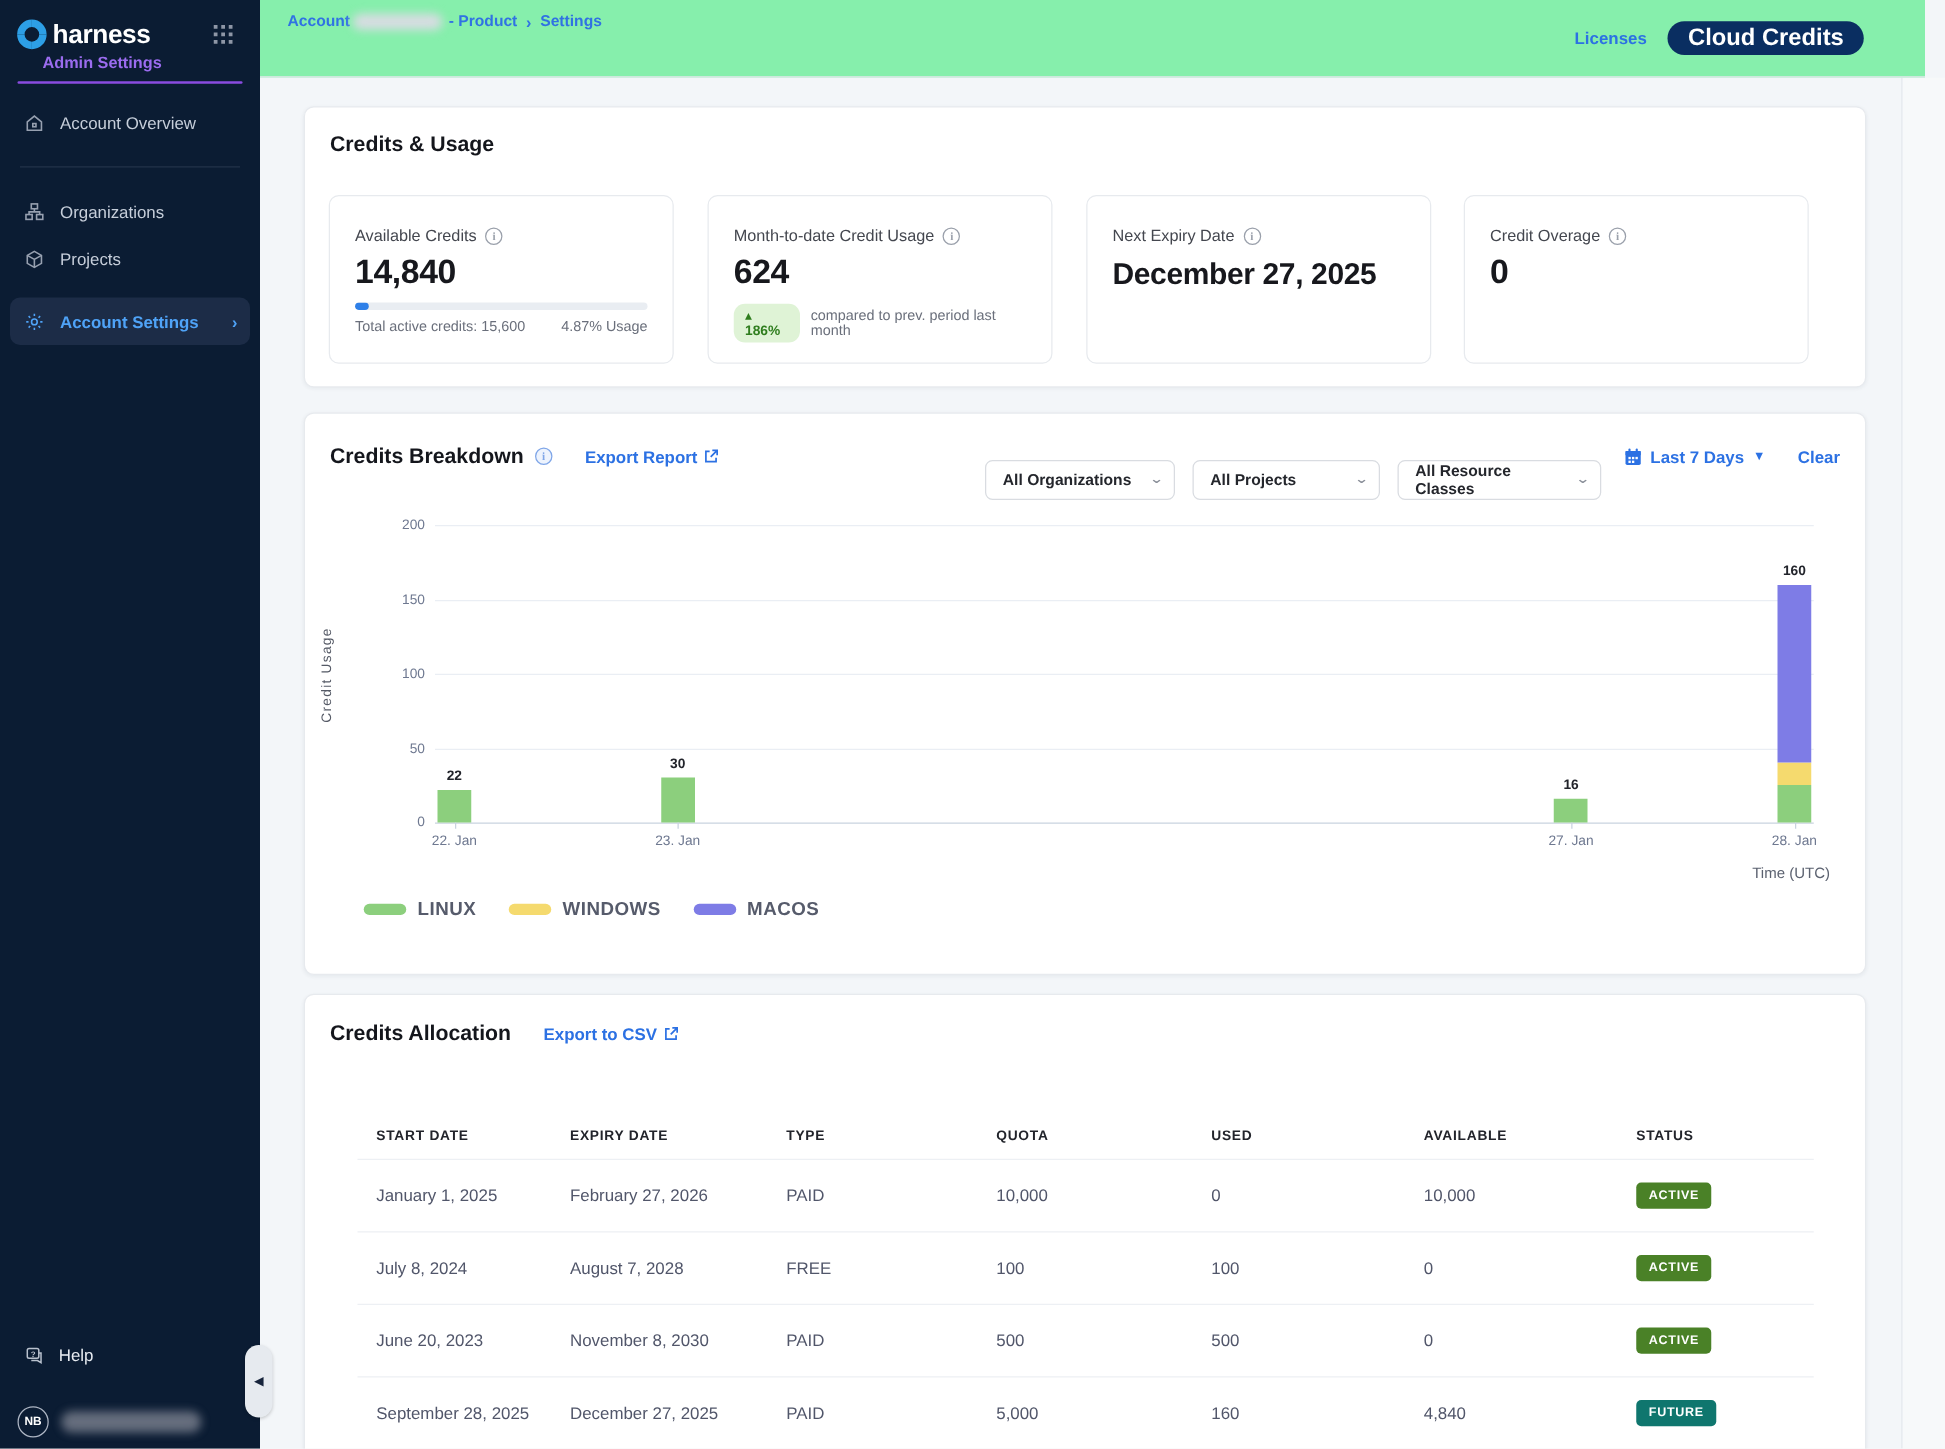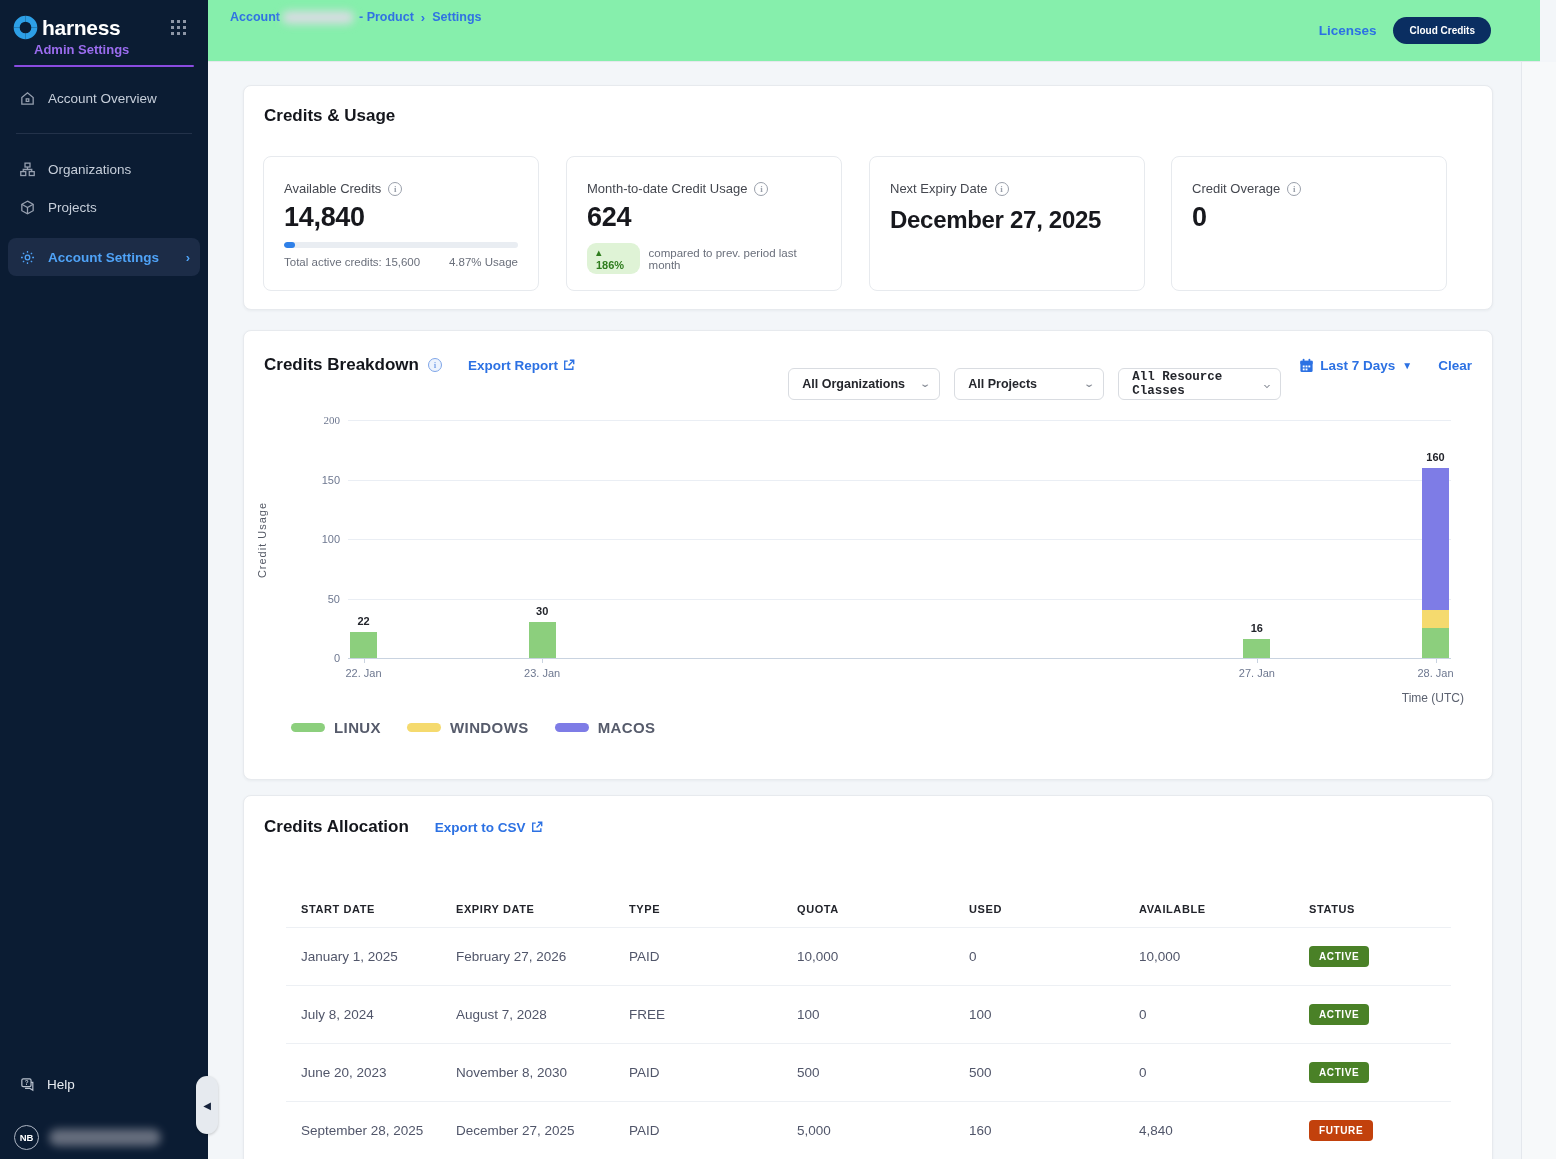--- a/index.html
+++ b/index.html
@@ -35,21 +35,21 @@
 
   
   .main { position:absolute; left:208px; top:0; right:0; bottom:0; }
   .topbar { position:absolute; left:0; top:0; right:16px; height:62px; background:#86efac; border-bottom:1px solid #E5E8ED; padding:8px 49px 0 22px; z-index:5; }
   .crumbs { display:flex; align-items:center; font-size:12.5px; font-weight:700; color:#3072E3; height:18px; }
   .crumbs .blob { display:inline-block; width:72px; height:13px; background:#D8DCE2; border-radius:7px; filter:blur(4px); margin:0 5px 0 2px; }
   .crumbs .sep { margin:0 7px; font-size:13px; }
   .page-title { font-size:19px; font-weight:700; color:#14161C; margin-top:4px; }
   .top-actions { position:absolute; right:49px; top:17px; display:flex; align-items:center; }
   .licenses-link { color:#2C71E3; font-size:13.5px; font-weight:700; margin-right:17px; cursor:pointer; }
-  .cc-pill { background:#0A2E61; color:#fff; font-size:10px; font-weight:700; border:none; border-radius:14px; height:27px; padding:0 16px; cursor:pointer; }
+  .cc-pill { background:#0A2E61; color:#fff; font-size:19px; font-weight:700; border:none; border-radius:14px; height:27px; padding:0 16px; cursor:pointer; }
 
   .content { position:absolute; top:62px; left:0; right:0; bottom:0; background:#F3F6F9; overflow:hidden; }
   .right-gutter { position:absolute; top:0; right:0; width:35px; height:100%; background:#F7F9FA; border-left:1px solid #E4E8ED; z-index:1; }
   .card { position:absolute; left:35px; width:1250px; background:#fff; border:1px solid #E7EAEE; border-radius:8px; box-shadow:0 1px 3px rgba(20,30,50,.05); }
   .section-title { font-size:17px; font-weight:700; color:#14161C; }
 
   
   #card-usage { top:23px; height:225px; }
   #card-usage .section-title { position:absolute; left:20px; top:20px; }
   .stat-card { position:absolute; top:70px; width:276px; height:135px; border:1px solid #E7EAEE; border-radius:8px; background:#fff; padding:24px 20px 0 20px; }
@@ -267,21 +267,21 @@
         </span>
         <div class="filters">
           <div class="select-box" style="width:152px;">
             <span>All Organizations</span>
             <span class="sel-chev">⌄</span>
           </div>
           <div class="select-box" style="width:150px;">
             <span>All Projects</span>
             <span class="sel-chev">⌄</span>
           </div>
-          <div class="select-box" style="width:163px;font-family:Liberation Mono, monospace;">
+          <div class="select-box" style="width:163px;">
             <span>All Resource Classes</span>
             <span class="sel-chev">⌄</span>
           </div>
           <div class="date-ctl">
             <svg viewBox="0 0 16 16" width="15" height="15" fill="#2C71E3">
               <rect x="1.5" y="3" width="13" height="12" rx="1.5"></rect>
                 <rect x="1.5" y="3" width="13" height="3.5"></rect>
               <rect x="4" y="0.8" width="1.8" height="3.4" rx="0.9"></rect>
                 <rect x="10.2" y="0.8" width="1.8" height="3.4" rx="0.9"></rect>
               <g fill="#fff">
@@ -298,21 +298,21 @@
           <span class="clear-link">Clear</span>
         </div>
       </div>
 
       <div class="y-axis-title">Credit Usage</div>
       <div id="ytick-layer">
           <div class="ytick" style="top: 321px;">0</div>
           <div class="ytick" style="top: 261.5px;">50</div>
           <div class="ytick" style="top: 202px;">100</div>
           <div class="ytick" style="top: 142.5px;">150</div>
-          <div class="ytick" style="top: 83px; font-family: Liberation Serif, serif;">200</div>
+          <div class="ytick" style="top: 83px;">200</div>
         </div>
       <div class="plot" id="chart-plot">
           <div class="gridline zero" style="top: 238px;"></div>
           <div class="gridline" style="top: 178.5px;"></div>
           <div class="gridline" style="top: 119px;"></div>
           <div class="gridline" style="top: 59.5px;"></div>
           <div class="gridline" style="top: 0px;"></div>
           <div class="bar-seg" style="left: 2px; bottom: 0px; height: 26.18px; background: rgb(140, 207, 125);"></div>
           <div class="bar-val" style="left: -14.5px; top: 194.82px;">22</div>
           <div class="bar-seg" style="left: 180.667px; bottom: 0px; height: 35.7px; background: rgb(140, 207, 125);"></div>
@@ -399,19 +399,19 @@
               <div>0</div>
               <div><span class="status-badge" style="background: rgb(74, 129, 39);">ACTIVE</span></div>
             </div>
             <div class="t-row">
               <div>September 28, 2025</div>
               <div>December 27, 2025</div>
               <div>PAID</div>
               <div>5,000</div>
               <div>160</div>
               <div>4,840</div>
-              <div><span class="status-badge" style="background: #c2410c;">FUTURE</span></div>
+              <div><span class="status-badge" style="background: #0f766e;">FUTURE</span></div>
             </div>
           </div>
       </div>
     </div>
   </div>
 </div>
 
 </body></html>

